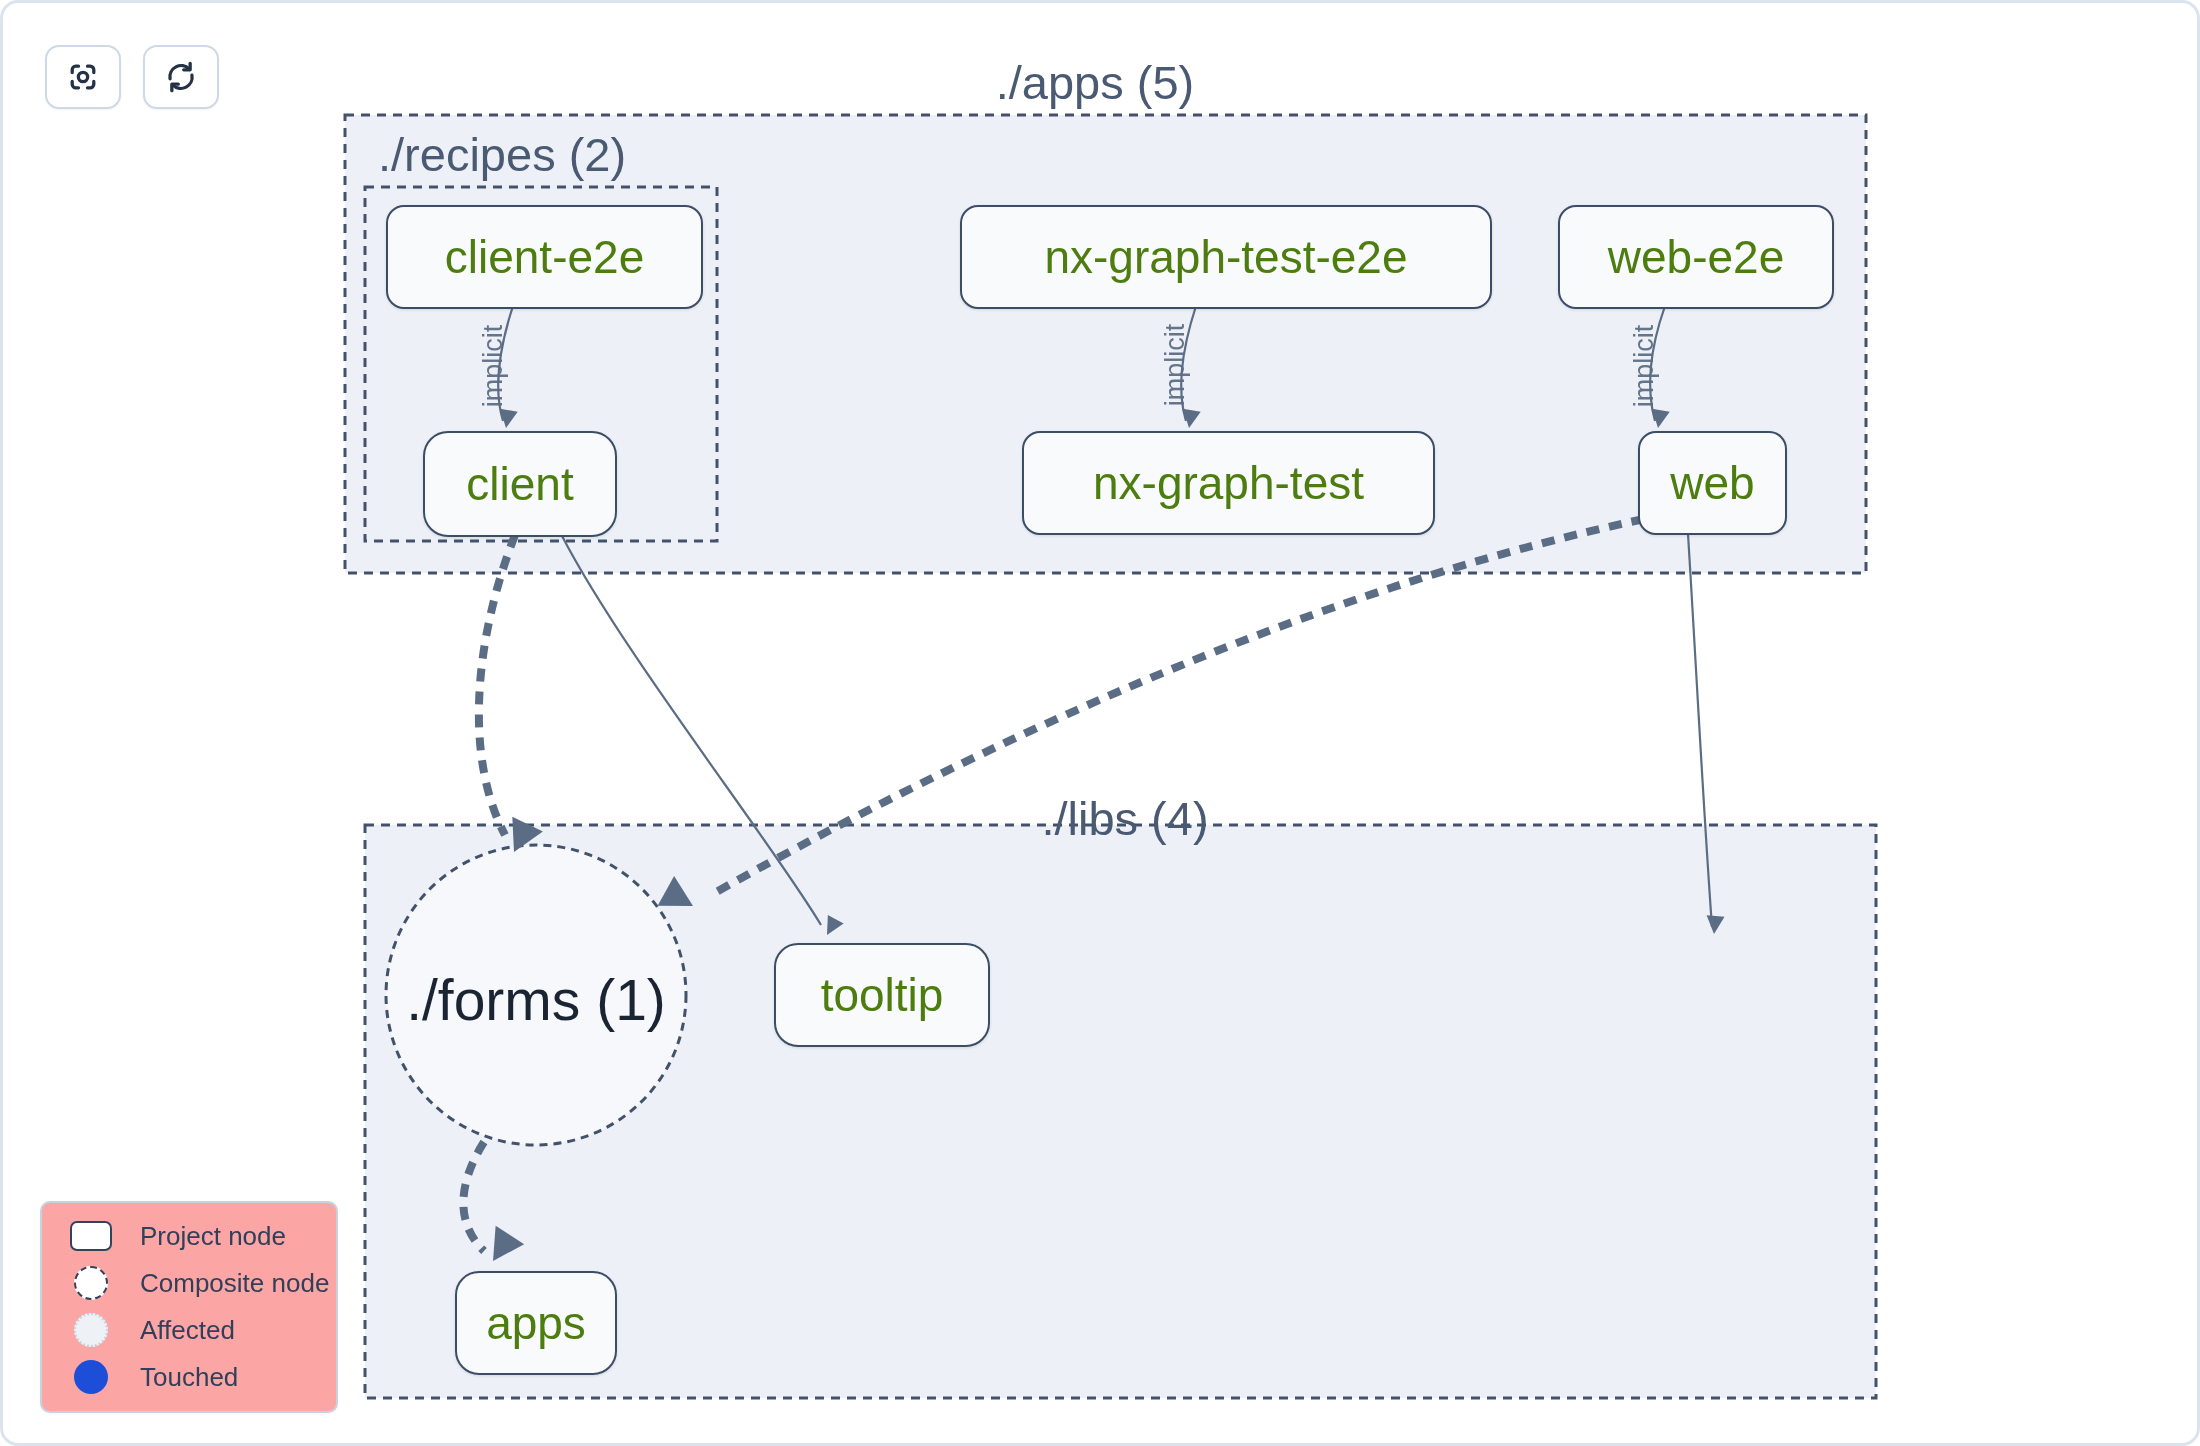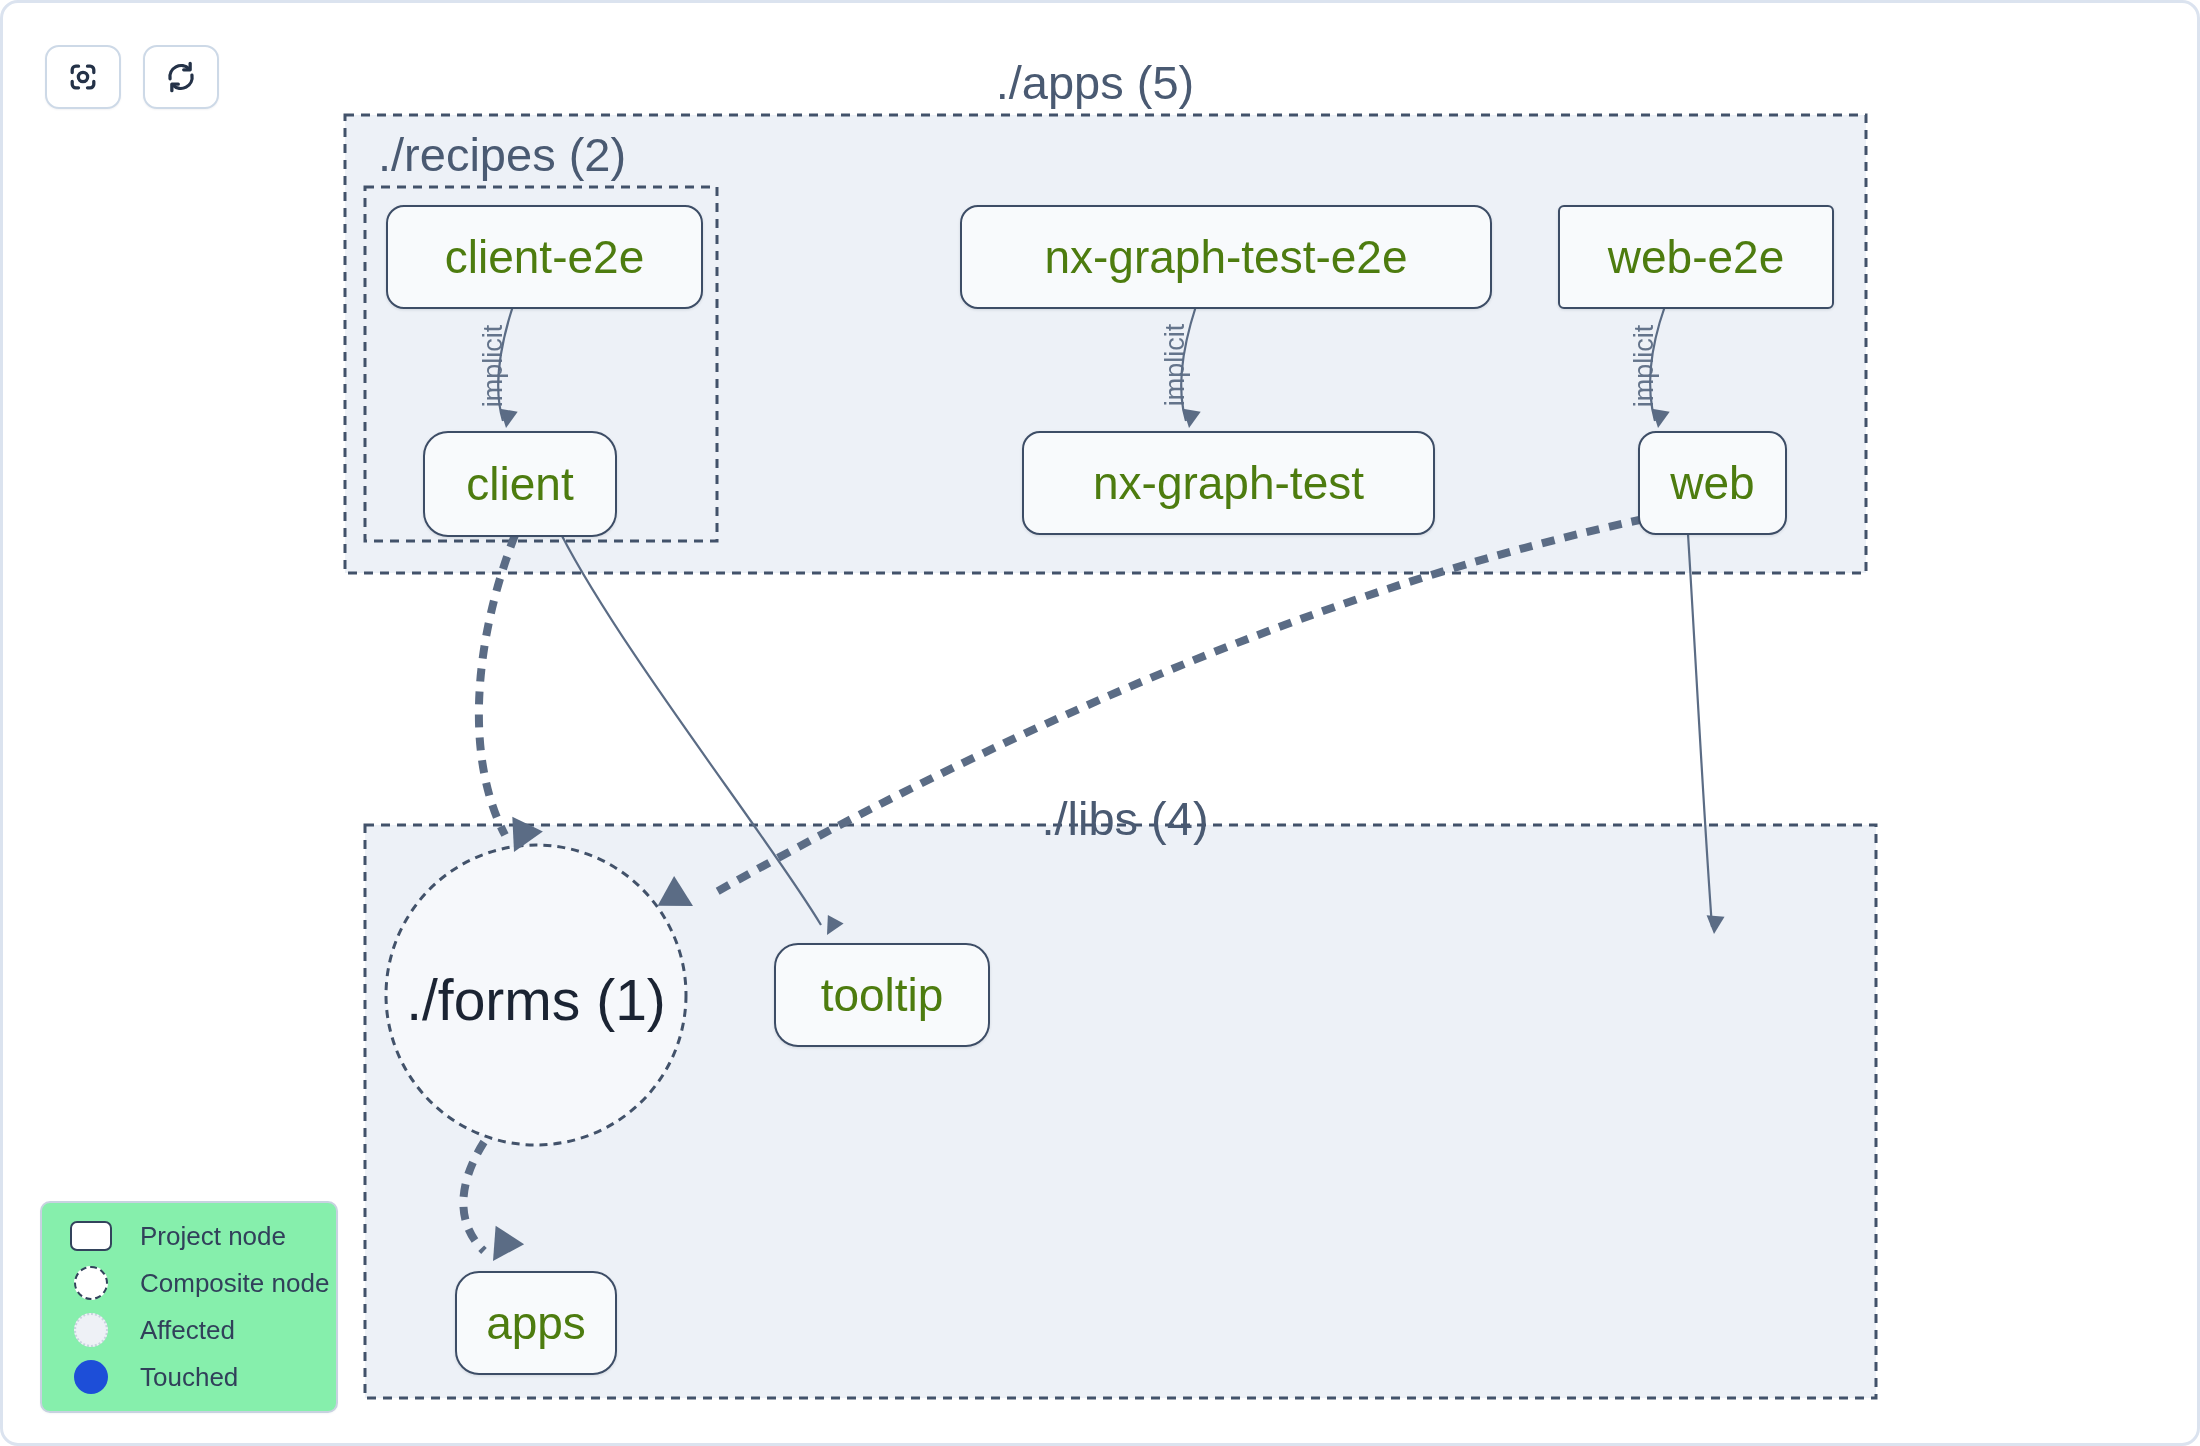--- a/index.html
+++ b/index.html
@@ -52,21 +52,21 @@
     display:flex;align-items:center;justify-content:center;
     box-shadow:0 1px 2px rgba(30,40,60,.06);
     cursor:pointer;
   }
   .tb-btn svg{width:36px;height:36px;stroke:#243248;fill:none;stroke-width:2.2;stroke-linecap:round;stroke-linejoin:round;}
   
   .legend{
     position:absolute;
     left:37px;top:1198px;width:298px;height:212px;
     box-sizing:border-box;
-    background:#86efac;
+    background:#fca5a5;
     border:2px solid #c7d2e0;
     border-radius:10px;
     padding:9px 0 0 26px;
     box-shadow:0 1px 2px rgba(30,40,60,.04);
   }
   .legend-row{display:flex;align-items:center;height:47px;}
   .legend-swatch-wrap{width:46px;display:flex;align-items:center;justify-content:center;margin-right:26px;flex:0 0 46px;}
   .legend-label{font-size:26px;color:#31405a;line-height:1;}
   .sw-project{width:42px;height:30px;border:2.5px solid #33435c;border-radius:7px;background:#fff;box-sizing:border-box;}
   .sw-composite{width:34px;height:34px;border:2.5px dashed #33435c;border-radius:50%;background:#fff;box-sizing:border-box;}
@@ -120,21 +120,21 @@
   </svg>
 
   <div class="cluster-title centered" style="left:892px;top:56px;width:400px;">./apps (5)</div>
   <div class="cluster-title" style="left:375px;top:128px;">./recipes (2)</div>
   <div class="cluster-title centered" style="left:922px;top:764px;width:400px;margin-top:28px;">./libs (4)</div>
 
   <div class="forms-label">./forms (1)</div>
 
   <div class="node" style="left:383px;top:202px;width:313px;height:100px;">client-e2e</div>
   <div class="node" style="left:957px;top:202px;width:528px;height:100px;">nx-graph-test-e2e</div>
-  <div class="node" style="left:1555px;top:202px;width:272px;height:100px;border-radius:6px;">web-e2e</div>
+  <div class="node" style="left:1555px;top:202px;width:272px;height:100px;">web-e2e</div>
   <div class="node" style="left:420px;top:428px;width:190px;height:102px;border-radius:25px;">client</div>
   <div class="node" style="left:1019px;top:428px;width:409px;height:100px;">nx-graph-test</div>
   <div class="node" style="left:1635px;top:428px;width:145px;height:100px;">web</div>
   <div class="node small" style="left:771px;top:940px;width:212px;height:100px;">tooltip</div>
   <div class="node small" style="left:452px;top:1268px;width:158px;height:100px;">apps</div>
 
   <button class="tb-btn" style="left:42px;top:42px;">
     <svg viewBox="0 0 24 24">
       <path d="M9 4.8 H7.2 A2.4 2.4 0 0 0 4.8 7.2 V9"></path>
       <path d="M15 4.8 H16.8 A2.4 2.4 0 0 1 19.2 7.2 V9"></path>

